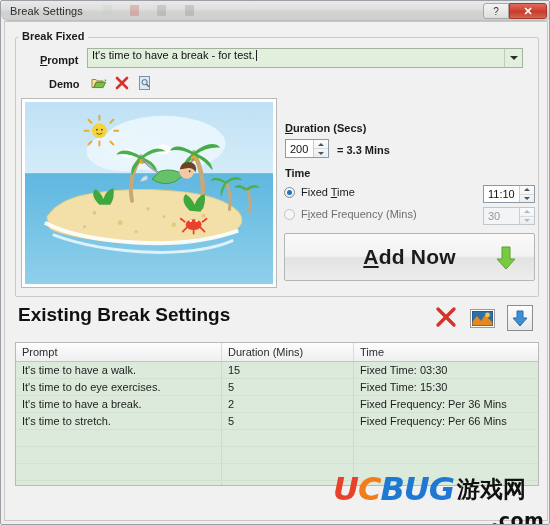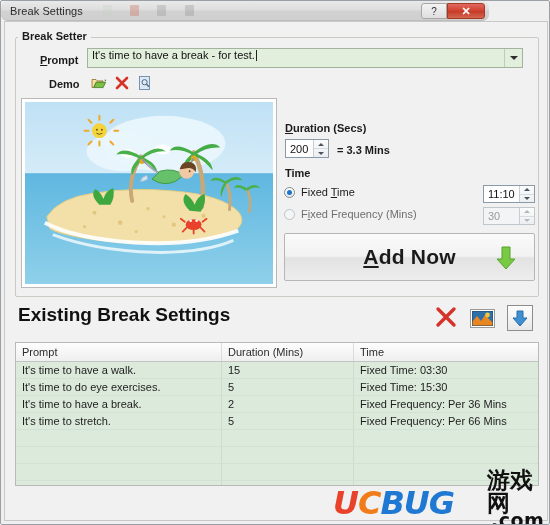--- a/index.html
+++ b/index.html
@@ -34,21 +34,21 @@
     width: 544px; height: 500px;
     background: #f1f1f1;
     border: 1px solid #c8c8c8;
     box-sizing: border-box;
   }
 
   
   .titlebar {
     position: absolute;
     left: 0; top: 0;
-    width: 488px; height: 20px;
+    width: 550px; height: 20px;
     background: linear-gradient(to bottom, #e9e9e9 0%, #dedede 45%, #d2d2d2 55%, #cfcfcf 100%);
     border-bottom: 1px solid #bdbdbd;
     box-sizing: border-box;
     border-radius: 7px;
   }
   .title-text {
     position: absolute;
     left: 9px; top: 4px;
     font-size: 11px;
     color: #2b2b2b;
@@ -386,21 +386,20 @@
   }
   .td.c3 { border-right: none; }
 
   
   .watermark {
     position: absolute;
     left: 332px; top: 472px;
     display: flex;
     align-items: flex-end;
     pointer-events: none;
-    gap: 30px;
   }
   .wm-main {
     font-family: "DejaVu Sans", sans-serif;
     font-size: 32px;
     font-weight: bold;
     font-style: italic;
     line-height: 1;
     letter-spacing: -1px;
   }
   .wm-u { color: #e8422a; }
@@ -444,21 +443,21 @@
 
     <div class="win-buttons">
       <div class="wbtn help">?</div>
       <div class="wbtn close">✕</div>
     </div>
   </div>
 
   <div class="frame-inner"></div>
 
   <div class="groupbox"></div>
-  <div class="group-title">Break Setter</div>
+  <div class="group-title">Break Fixed</div>
 
   <div class="lbl lbl-prompt"><span class="ul">P</span>rompt</div>
   <div class="combo">
     <div class="combo-text">
       <span>It's time to have a break - for test.</span><span class="caret-bar"></span>
     </div>
     <div class="combo-arrow">
       <span class="tri-down"></span>
     </div>
   </div>

